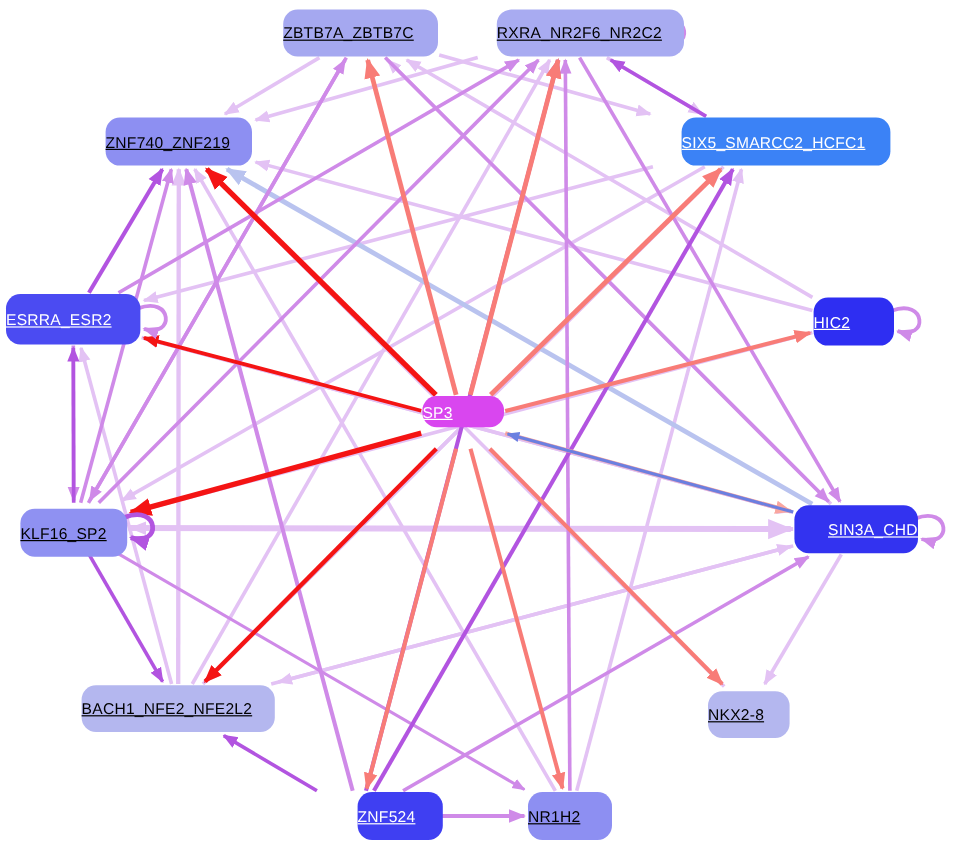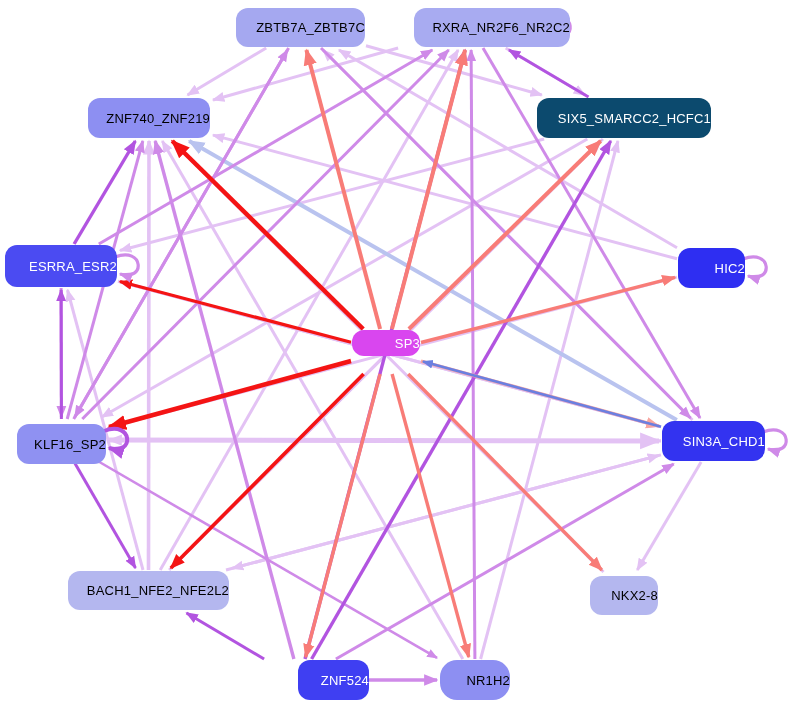--- a/index.html
+++ b/index.html
@@ -1,21 +1,21 @@
 <!DOCTYPE html>
 <html><head>
 <meta charset="utf-8">
 <style>
   html,body{margin:0;padding:0;background:#ffffff;}
   body{font-family:"Liberation Sans", sans-serif;}
   #canvas{position:relative;width:794px;height:710px;background:#fff;overflow:hidden;}
   #netsvg{position:absolute;left:0;top:0;width:794px;height:710px;}
   .node{position:absolute;box-sizing:border-box;display:flex;align-items:center;
-        justify-content:flex-end;border-radius:12px;white-space:nowrap;
-        font-size:13px;letter-spacing:.2px;}
+        justify-content:flex-start;border-radius:12px;white-space:nowrap;
+        font-size:13px;letter-spacing:.2px;text-decoration:underline;}
   .node span{pointer-events:none;}
 </style>
 </head>
 <body>
 
 <div id="canvas">
   <svg id="netsvg" viewBox="0 0 794 710" xmlns="http://www.w3.org/2000/svg">
     <defs id="arrow-defs">
         <marker id="me3c2f4" viewBox="0 0 10 10" refX="9" refY="5" markerWidth="4.2" markerHeight="4.2" orient="auto-start-reverse" markerUnits="strokeWidth">
           <path d="M0,1 L10,5 L0,9 z" fill="#e3c2f4"></path>
@@ -114,44 +114,44 @@
   <div id="nodes-layer">
       <div class="node" style="left: 236px; top: 8px; width: 129px; height: 39px; background: rgb(165, 168, 240); color: rgb(0, 0, 0);">
         <span>ZBTB7A_ZBTB7C</span>
       </div>
       <div class="node" style="left: 393px; top: 8px; width: 156px; height: 39px; background: rgb(168, 171, 241); color: rgb(0, 0, 0); margin-left: 21px;">
         <span>RXRA_NR2F6_NR2C2</span>
       </div>
       <div class="node" style="left: 88px; top: 98px; width: 122px; height: 40px; background: rgb(141, 143, 242); color: rgb(0, 0, 0);">
         <span>ZNF740_ZNF219</span>
       </div>
-      <div class="node" style="left: 537px; top: 98px; width: 174px; height: 40px; background: #0c4a6e; color: rgb(255, 255, 255); padding-left: 24px;">
+      <div class="node" style="left: 568px; top: 98px; width: 174px; height: 40px; background: #3b82f6; color: rgb(255, 255, 255);">
         <span>SIX5_SMARCC2_HCFC1</span>
       </div>
       <div class="node" style="left: 5px; top: 245px; width: 112px; height: 42px; background: rgb(75, 75, 242); color: rgb(255, 255, 255);">
         <span>ESRRA_ESR2</span>
       </div>
       <div class="node" style="left: 678px; top: 248px; width: 67px; height: 40px; background: rgb(46, 46, 242); color: rgb(255, 255, 255);">
         <span>HIC2</span>
       </div>
       <div class="node" style="left: 352px; top: 330px; width: 68px; height: 26px; background: #d946ef; color: rgb(255, 255, 255);">
         <span>SP3</span>
       </div>
       <div class="node" style="left: 17px; top: 424px; width: 89px; height: 40px; background: rgb(143, 145, 242); color: rgb(0, 0, 0);">
         <span>KLF16_SP2</span>
       </div>
-      <div class="node" style="left: 662px; top: 421px; width: 103px; height: 40px; background: rgb(51, 51, 240); color: rgb(255, 255, 255);">
+      <div class="node" style="left: 662px; top: 421px; width: 103px; height: 40px; background: rgb(51, 51, 240); color: rgb(255, 255, 255); padding-left: 28px;">
         <span>SIN3A_CHD1</span>
       </div>
       <div class="node" style="left: 68px; top: 571px; width: 161px; height: 39px; background: rgb(180, 183, 239); color: rgb(0, 0, 0);">
         <span>BACH1_NFE2_NFE2L2</span>
       </div>
       <div class="node" style="left: 590px; top: 576px; width: 68px; height: 39px; background: rgb(180, 183, 239); color: rgb(0, 0, 0);">
         <span>NKX2-8</span>
       </div>
       <div class="node" style="left: 264px; top: 660px; width: 71px; height: 40px; background: rgb(63, 63, 242); color: rgb(255, 255, 255); margin-left: 34px;">
         <span>ZNF524</span>
       </div>
-      <div class="node" style="left: 440px; top: 660px; width: 70px; height: 40px; background: rgb(141, 143, 242); color: rgb(0, 0, 0); border-radius: 17px;">
+      <div class="node" style="left: 440px; top: 660px; width: 70px; height: 40px; background: rgb(141, 143, 242); color: rgb(0, 0, 0);">
         <span>NR1H2</span>
       </div>
     </div>
 </div>
 
 </body></html>

